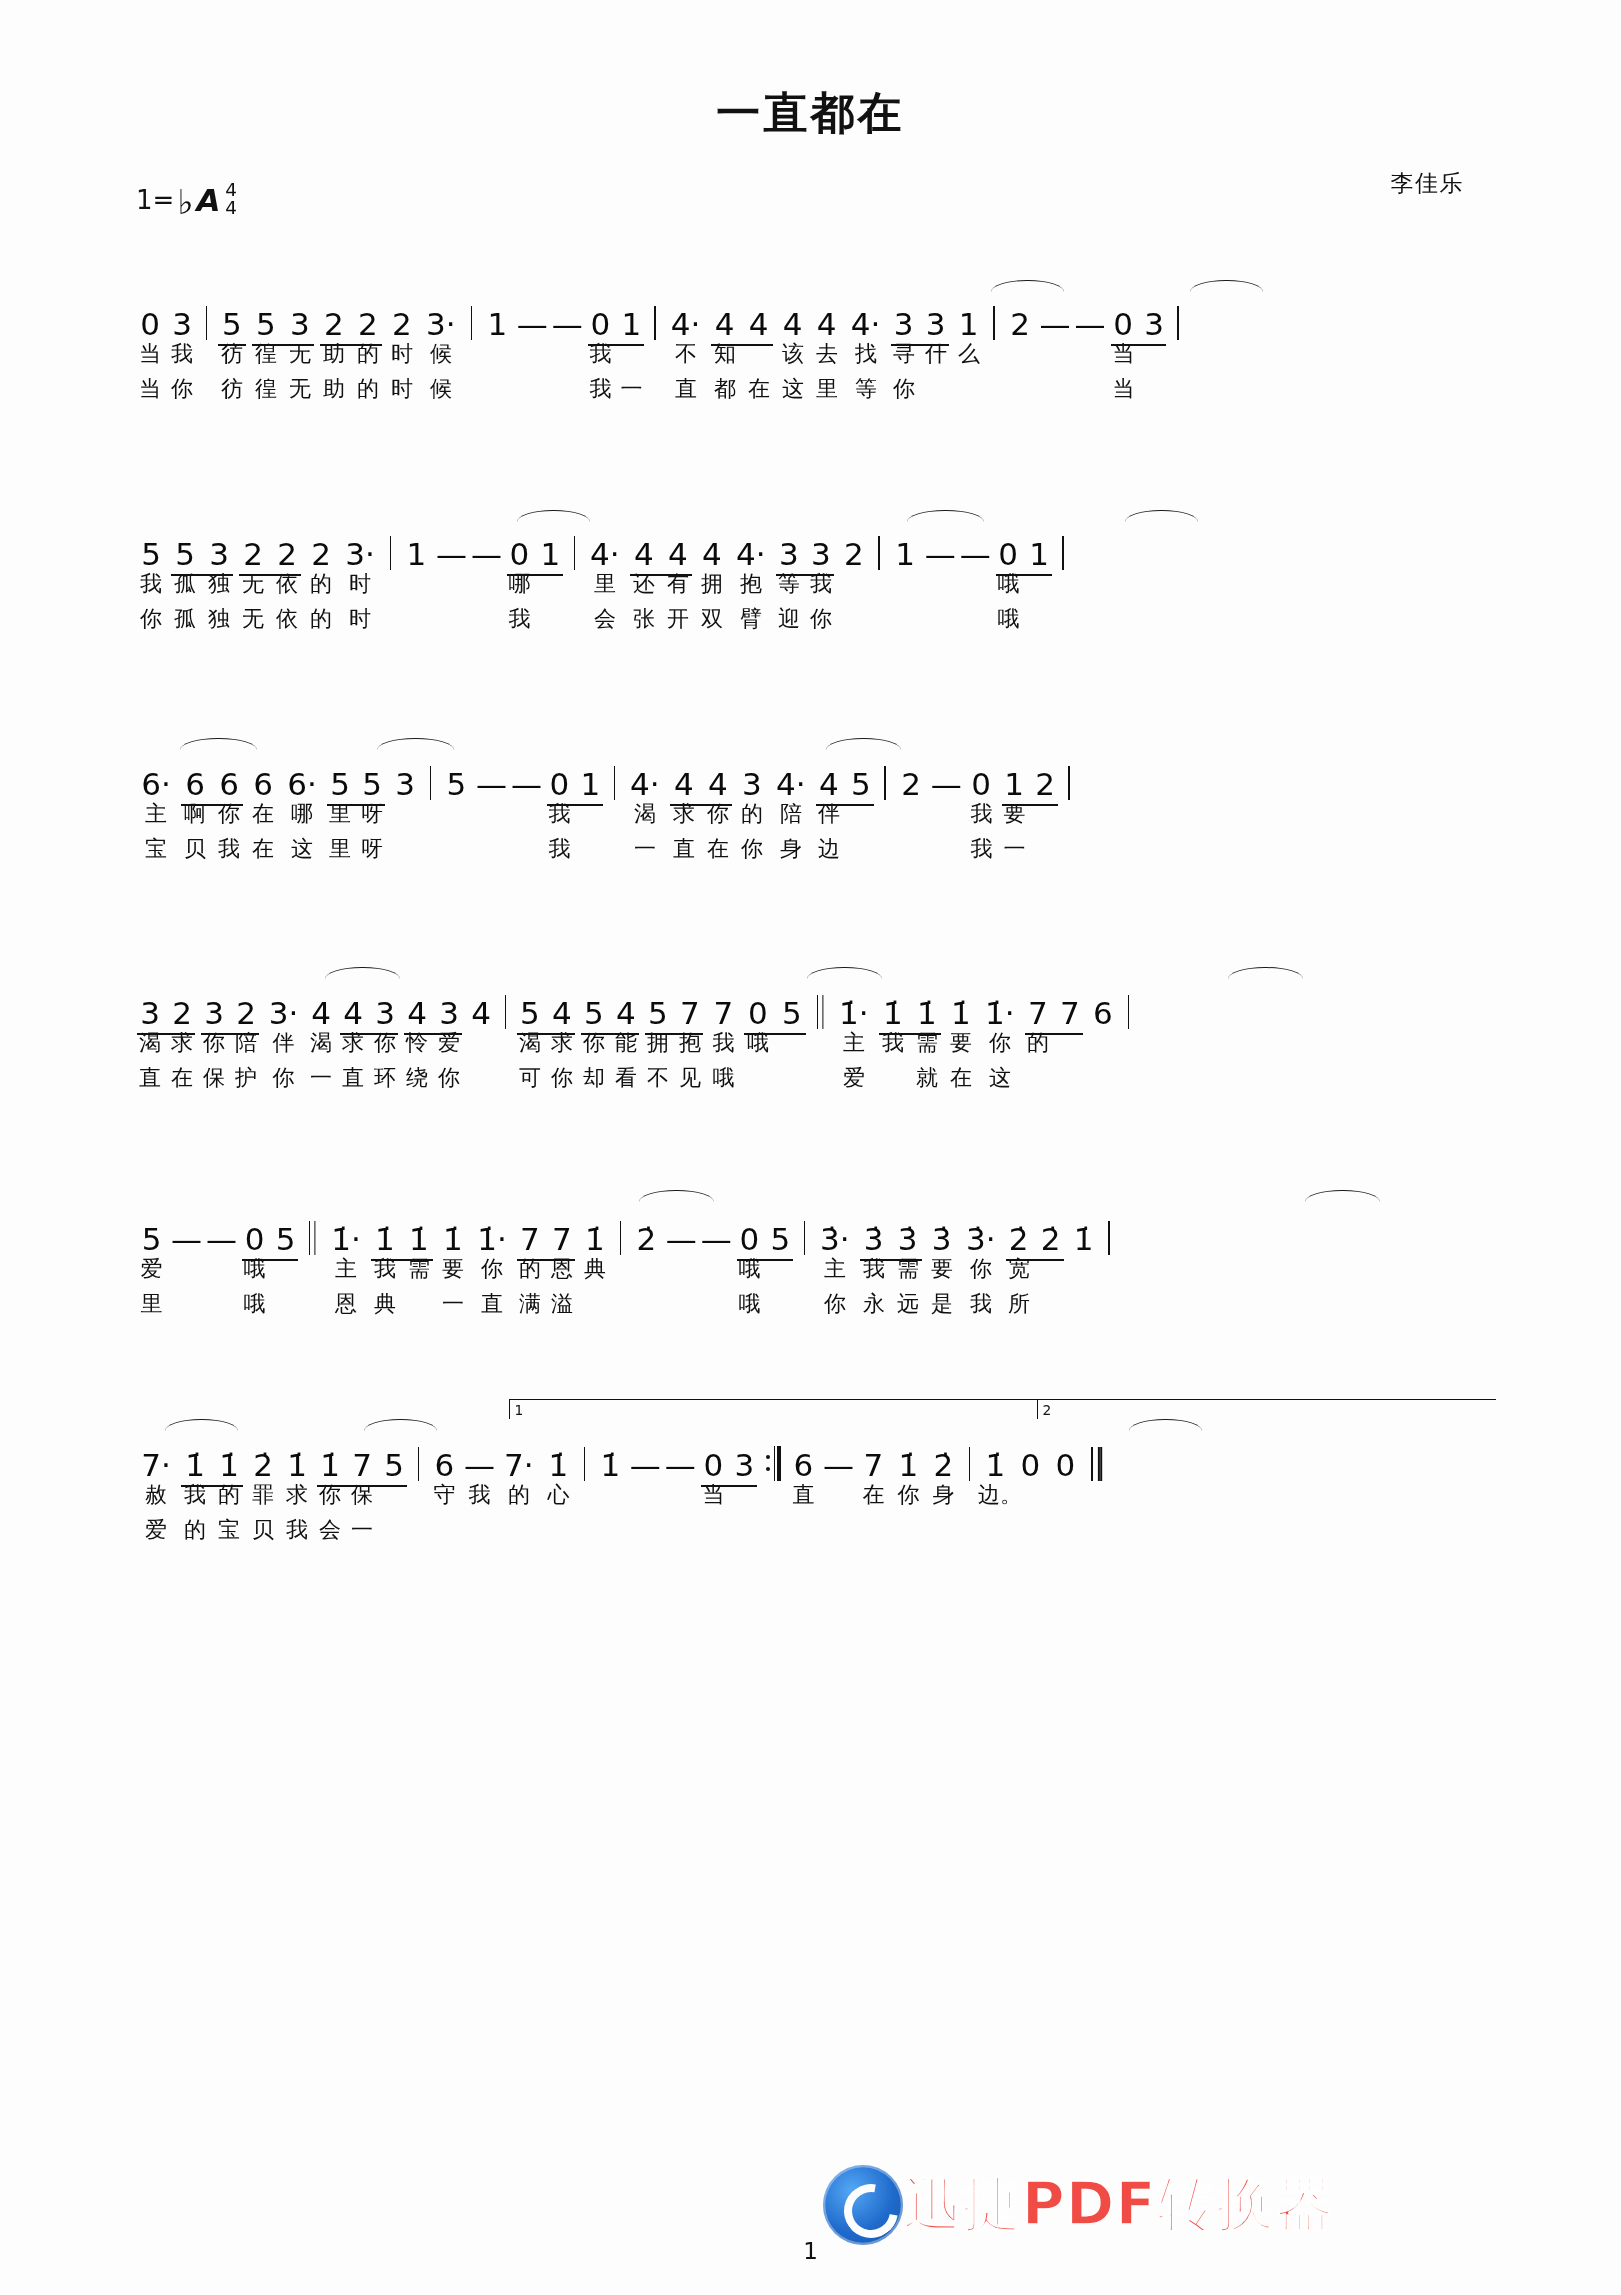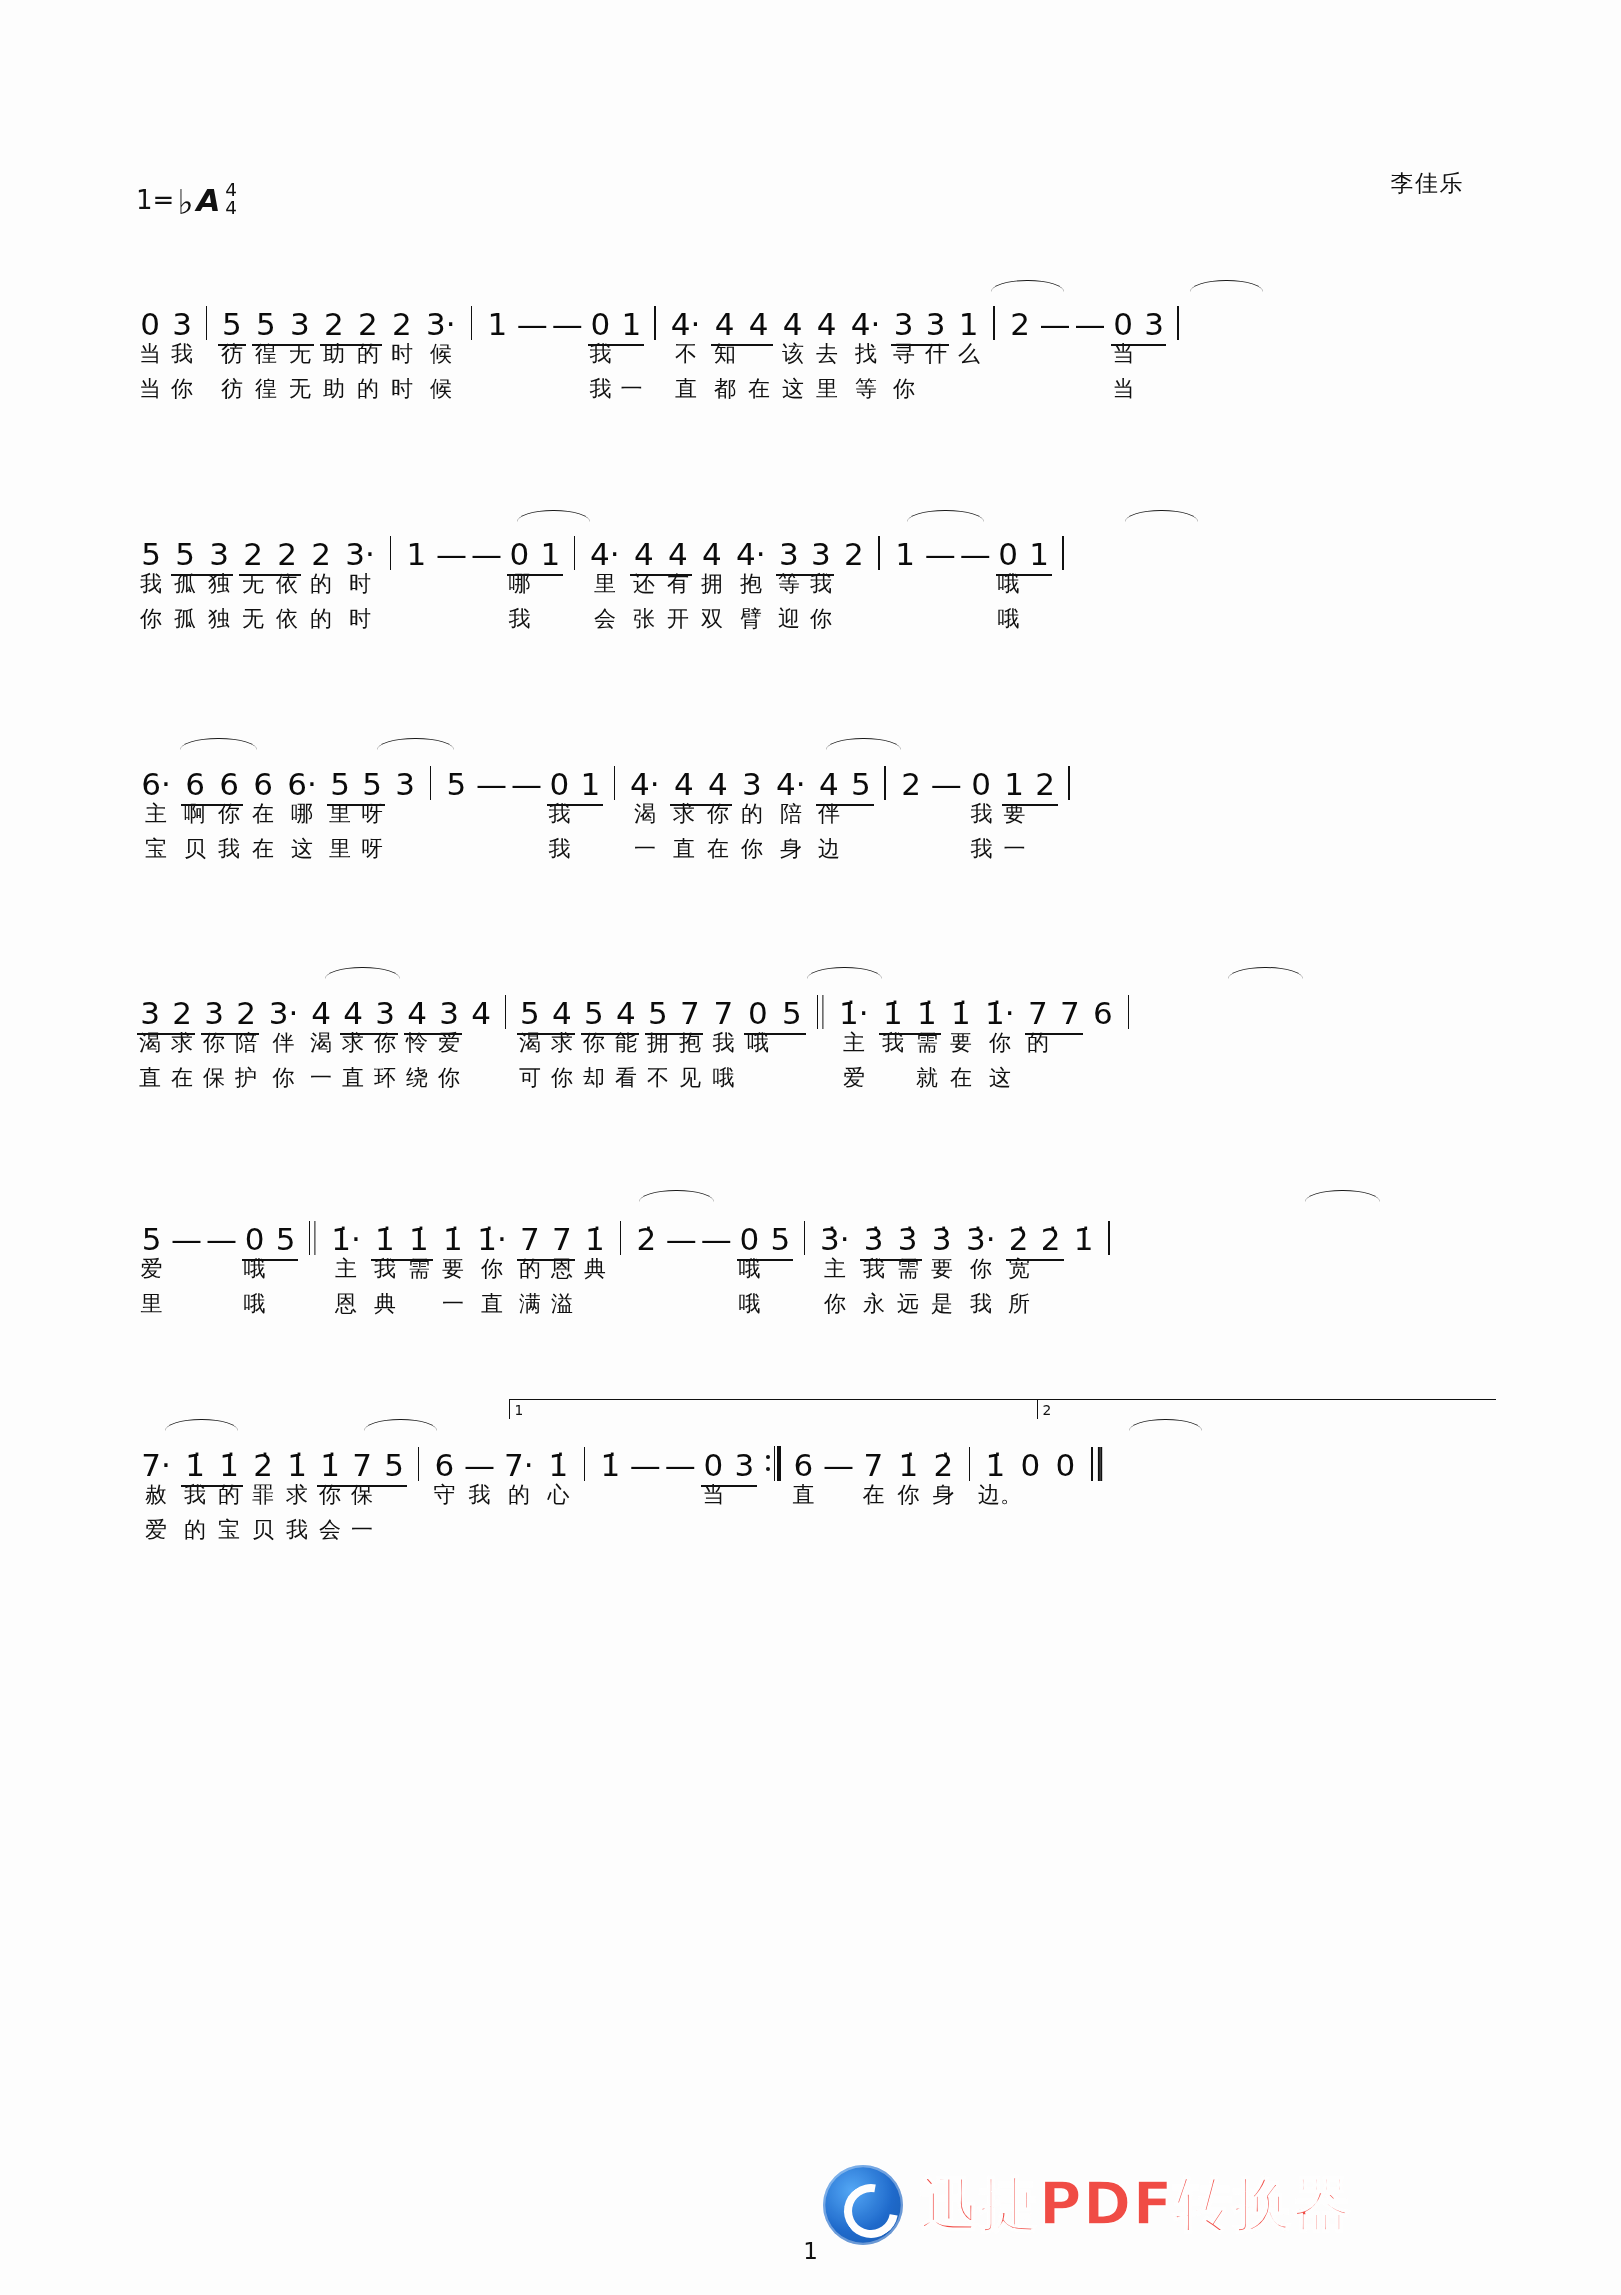--- a/index.html
+++ b/index.html
@@ -182,21 +182,20 @@
     font-size: 23px;
     color: #111;
   }
   
   .watermark {
     position: absolute;
     left: 823px;
     top: 2165px;
     display: flex;
     align-items: center;
-    gap: 17px;
     opacity: 0.95;
   }
   .wm-logo {
     width: 80px; height: 80px;
     border-radius: 50%;
     background: radial-gradient(circle at 36% 32%, #4ba3f5 0%, #1463c9 55%, #0b4ea8 100%);
     position: relative;
     box-shadow: inset 0 0 0 2.3px rgba(255,255,255,0.35);
   }
   .wm-logo::after {
@@ -217,20 +216,21 @@
     -webkit-text-stroke: 1.5px #ffffff;
     text-shadow: 0 0 1.5px rgba(255,255,255,0.9);
     font-family: "DejaVu Sans", "Liberation Sans", sans-serif;
   }
 </style>
 </head>
 <body>
 
 <div class="sheet">
 
+  <div class="title">一直都在</div>
   <div class="composer">李佳乐</div>
 
   <div class="keysig">
     <span>1=</span>
     <span class="flatglyph">♭</span>
     <span class="letter">A</span>
     <span class="meter">
       <span>4</span>
       <span>4</span>
     </span>

